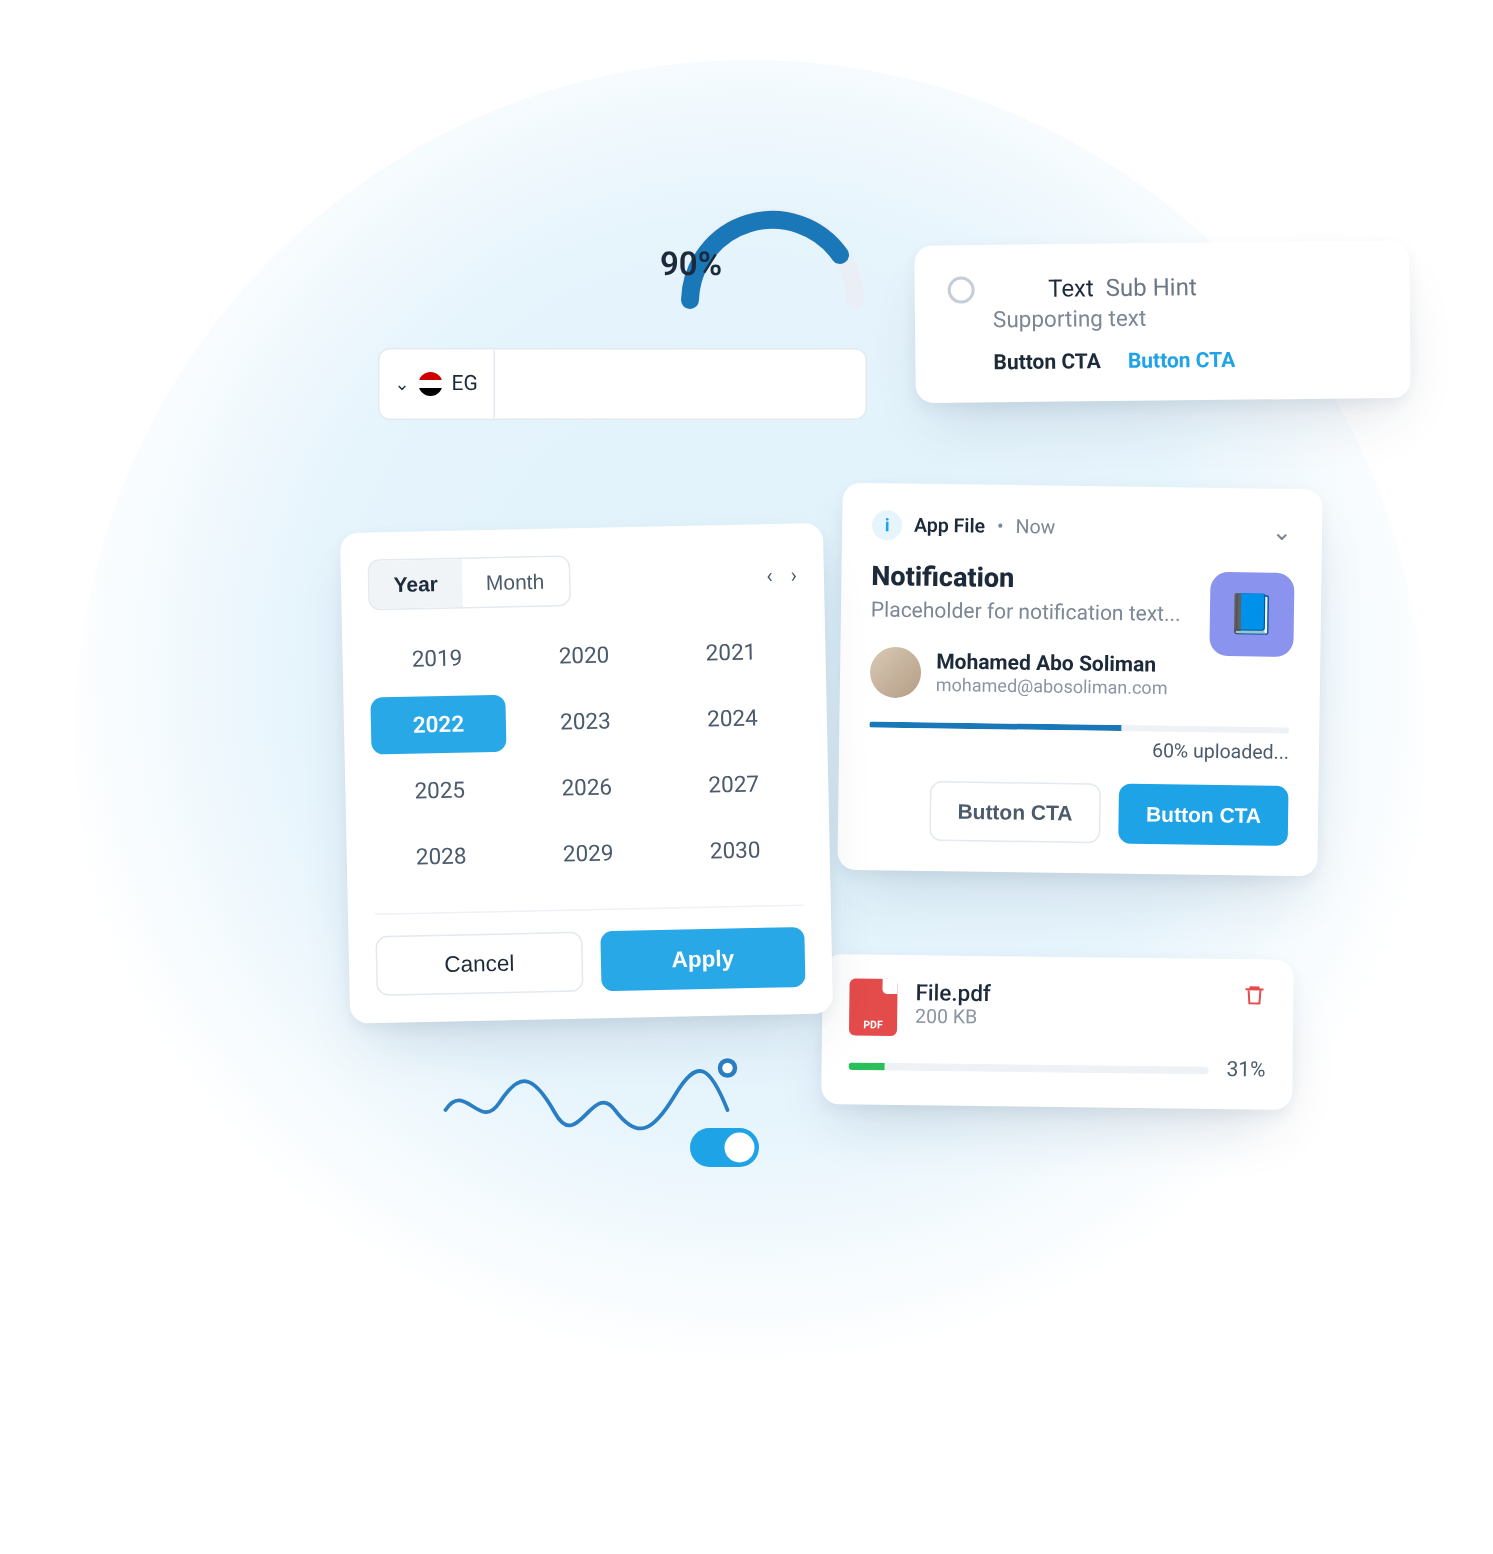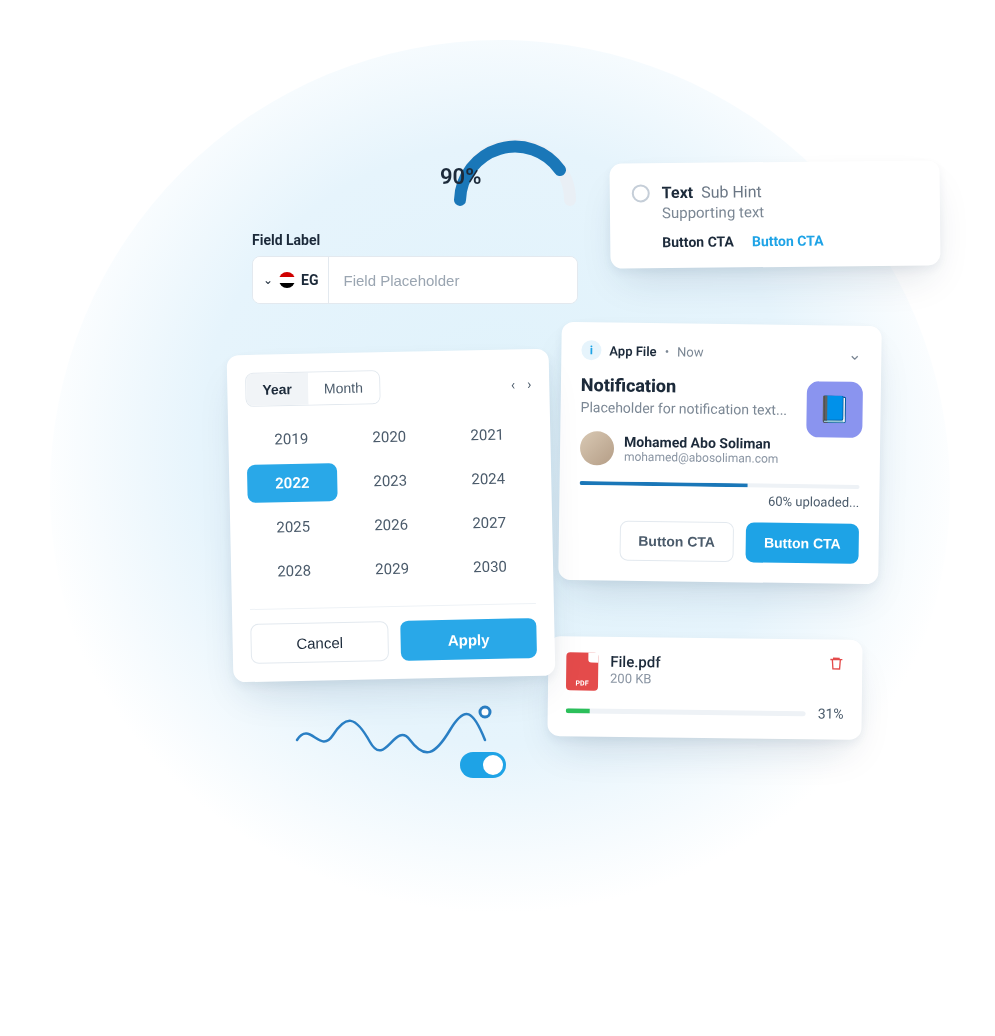--- a/index.html
+++ b/index.html
@@ -24,35 +24,35 @@
 
   
   .gauge-wrap { position:absolute; left:440px; top:120px; text-align:left; z-index:2;}
   .gauge-svg { width:150px; height:90px; display:block; }
   .gauge-label { font-size:22px; font-weight:600; color:#1c2a3a; margin-top:-46px;}
 
   
   .text-card { left:610px; top:162px; width:330px; padding:20px 22px 18px 22px; z-index:3; transform:rotate(-0.6deg); }
   .tc-row1 { display:flex; align-items:center; gap:12px;}
   .radio { width:18px; height:18px; border:2px solid #c5ced8; border-radius:50%; flex:none;}
-  .tc-title { font-weight:700; color:#1c2a3a; font-size:16px;}
+  .tc-title { font-weight:400; color:#1c2a3a; font-size:16px;margin-left:37px;}
   .tc-sub { color:#6b7785; font-size:16px; margin-left:4px; font-weight:400;}
   .tc-support { color:#7b8794; font-size:15px; margin-left:30px; margin-top:2px;}
   .tc-buttons { margin-left:30px; margin-top:12px; display:flex; gap:18px;}
   .tc-btn-ghost { font-weight:700; font-size:14px; color:#1c2a3a;}
   .tc-btn-link { font-weight:700; font-size:14px; color:#1ea3e6;}
 
   
   .field-group { position:absolute; left:252px; top:232px; width:326px; z-index:2;}
   .field-label { font-weight:700; font-size:14px; color:#1c2a3a; margin-bottom:8px;}
   .field-row { display:flex; background:#fff; border:1px solid #e3e9ef; border-radius:8px; height:48px; overflow:hidden;}
   .country-select{ display:flex; align-items:center; gap:6px; padding:0 10px; border-right:1px solid #e3e9ef; background:#fff;}
   .chev { font-size:12px; color:#1c2a3a;}
   .flag { width:16px; height:16px; border-radius:50%; background:linear-gradient(#cf0000 0 33%, #fff 33% 66%, #000 66% 100%);}
-  .country-code{ font-size:14px; color:#1c2a3a; font-weight:700;}
+  .country-code{ font-size:14px; color:#1c2a3a; font-weight:400;}
   .field-input{ flex:1; border:none; outline:none; font-size:15px; padding:0 14px; color:#9aa5b1;}
   .field-input::placeholder{ color:#9aa5b1;}
   .hint{ font-size:12px; color:#9aa5b1; margin-top:8px;}
 
   
   .picker { left:230px; top:352px; width:322px; padding:18px 18px 18px 18px; z-index:3; transform:rotate(-1.2deg);}
   .picker-top{ display:flex; justify-content:space-between; align-items:center; margin-bottom:14px;}
   .seg{ display:flex; border:1px solid #e3e9ef; border-radius:8px; overflow:hidden;}
   .seg button{ border:none; background:#fff; padding:8px 16px; font-size:14px; color:#4b5b6b; cursor:pointer;}
   .seg button.active{ background:#f1f4f7; font-weight:600; color:#1c2a3a;}
@@ -130,28 +130,26 @@
     </div>
   </div>
   <div class="tc-support">Supporting text</div>
   <div class="tc-buttons">
     <span class="tc-btn-ghost">Button CTA</span>
     <span class="tc-btn-link">Button CTA</span>
   </div>
 </div>
 
 <div class="field-group">
-  <div class="field-label">Field Label</div>
   <div class="field-row">
     <div class="country-select">
       <span class="chev">⌄</span>
       <span class="flag"></span>
       <span class="country-code">EG</span>
     </div>
-    <input class="field-input" placeholder="Field Placeholder" style="">
   </div>
 </div>
 
 <div class="card picker">
   <div class="picker-top">
     <div class="seg">
       <button class="active">Year</button>
       <button>Month</button>
     </div>
     <div class="nav-arrows">

